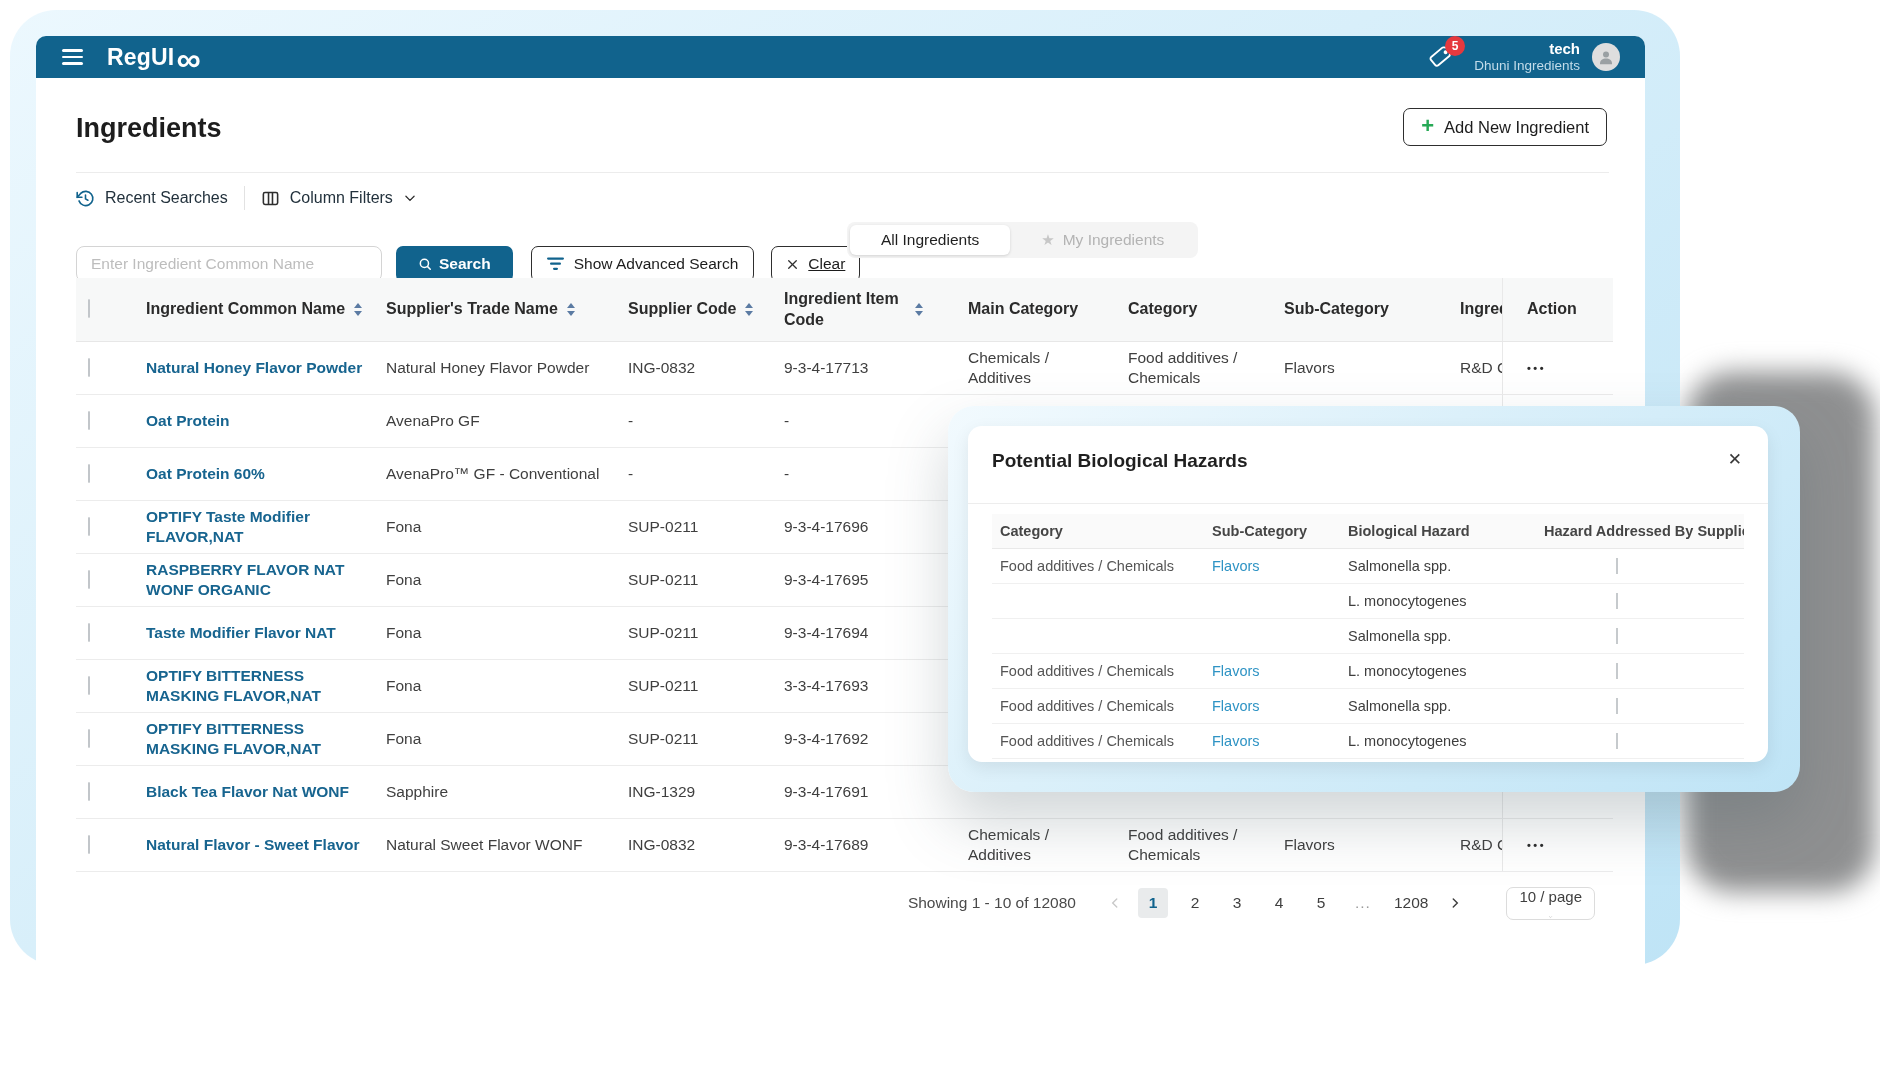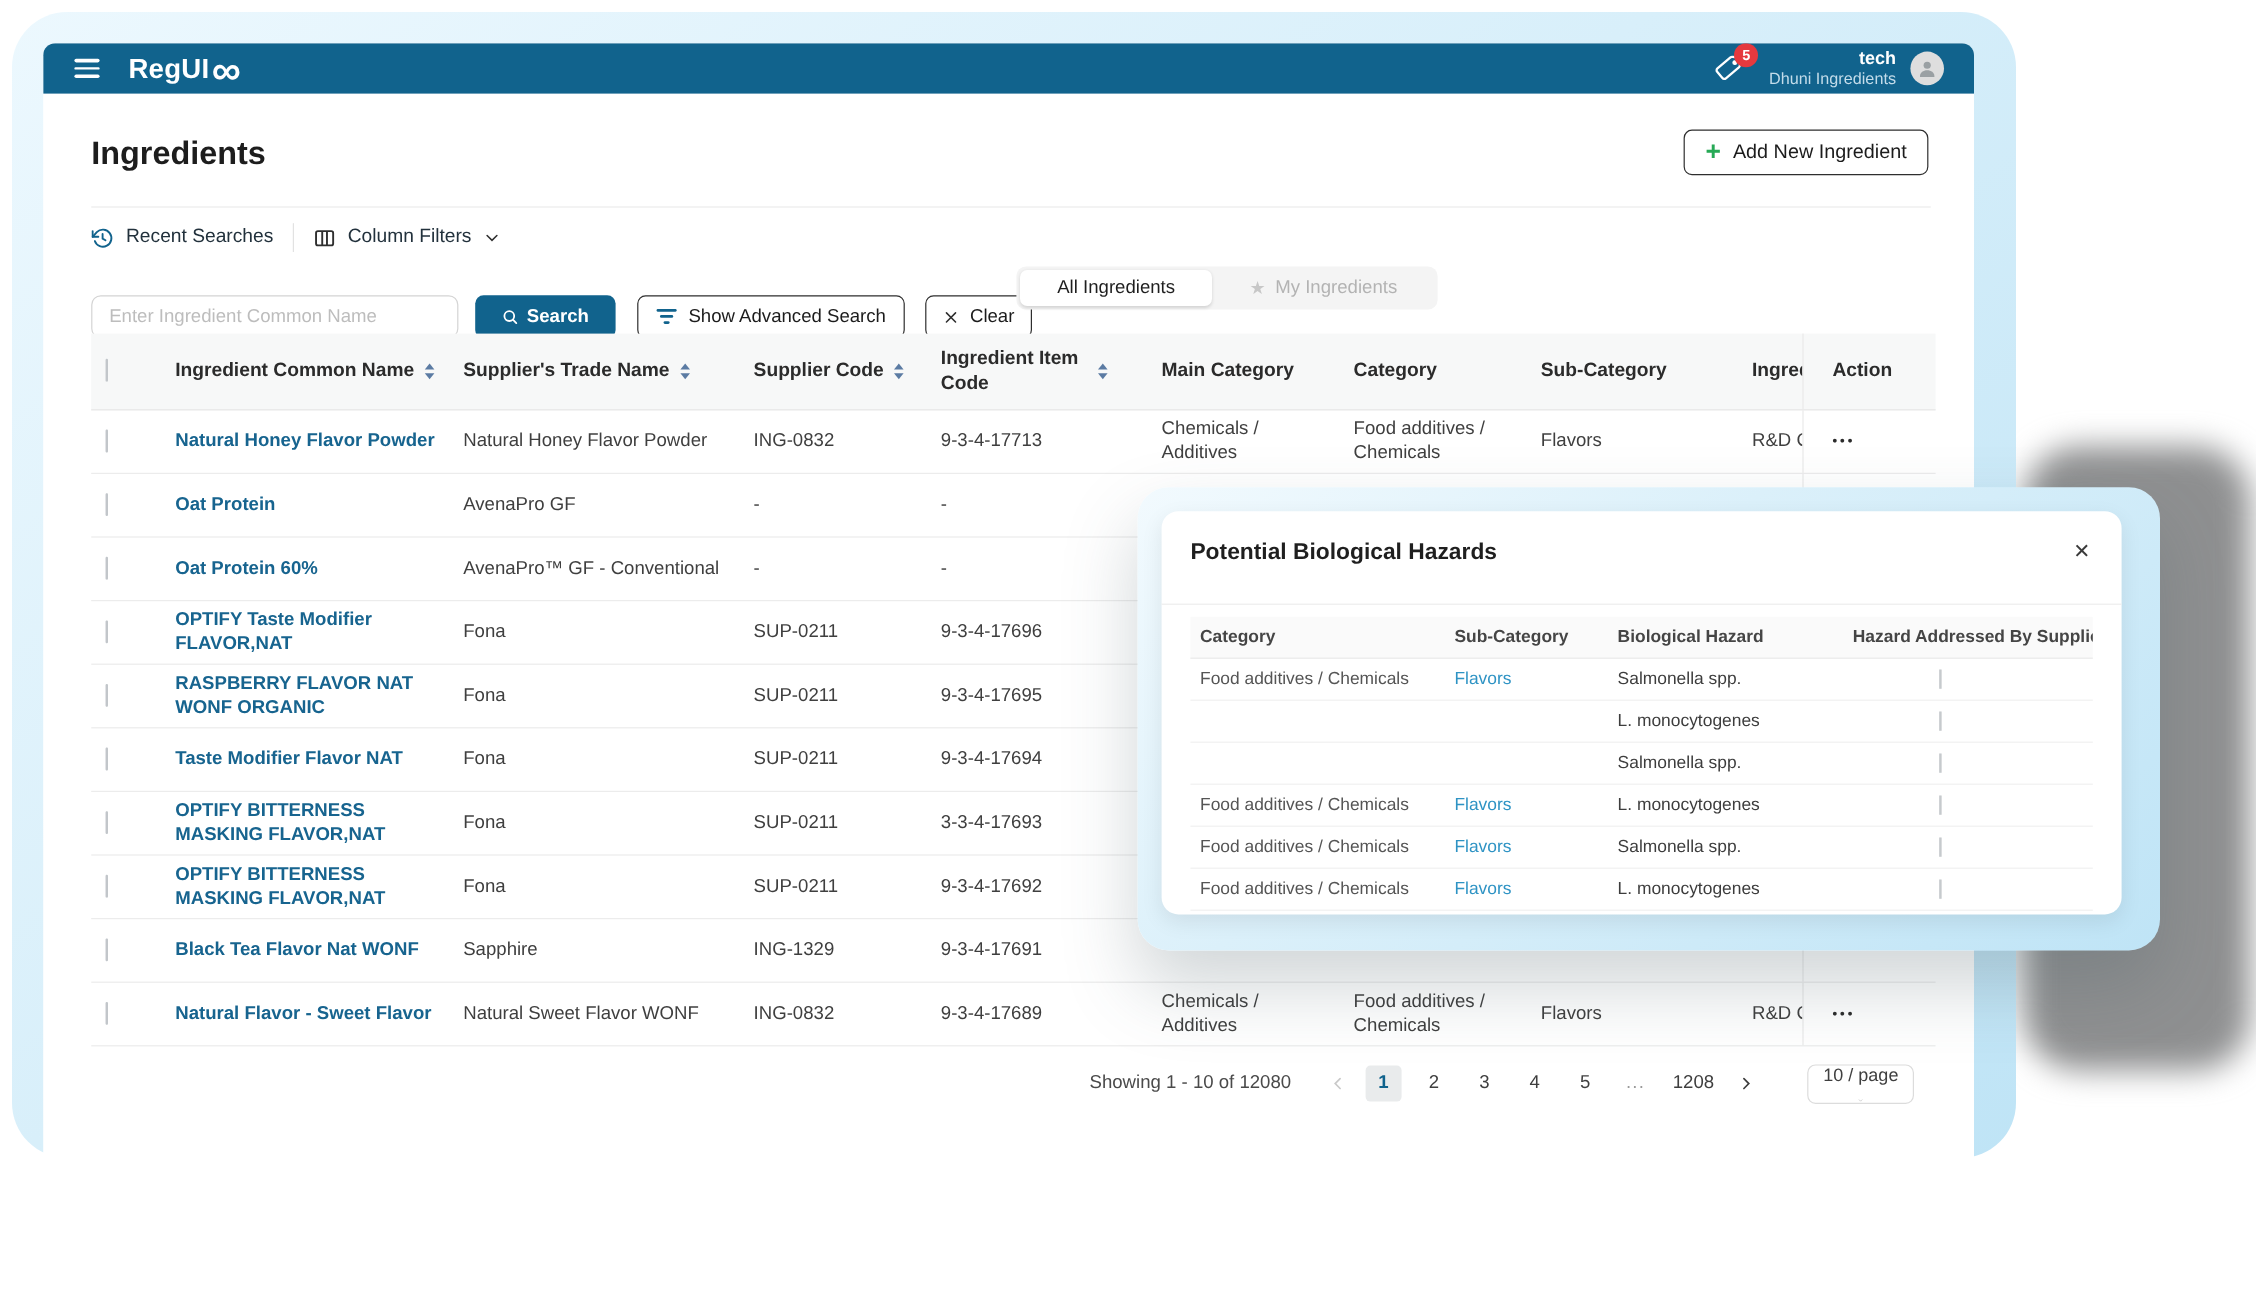--- a/index.html
+++ b/index.html
@@ -50,21 +50,21 @@
 
   
   .search-row{position:absolute;left:40px;top:186px;height:36px;display:flex;align-items:center;margin-top:24px;}
   .search-input{width:306px;height:36px;border:1px solid #d4d4d4;border-radius:8px;padding:0 14px;
     font-size:15.5px;color:#333;box-sizing:border-box;outline:none;font-family:inherit;}
   .search-input::placeholder{color:#bdbdbd;}
   .btn{height:36px;display:flex;align-items:center;border-radius:7px;box-sizing:border-box;
     font-size:15.5px;cursor:pointer;}
   .btn-search{margin-left:14px;padding:0 22px;background:#11638d;color:#fff;font-weight:600;gap:7px;border:none;}
   .btn-adv{margin-left:18px;padding:0 15px;background:#fff;border:1.6px solid #2e2e2e;color:#1c1c1c;gap:10px;}
-  .btn-clear{margin-left:17px;padding:0 14px;background:#fff;border:1.6px solid #2e2e2e;color:#1c1c1c;gap:9px;}
+  .btn-clear{margin-left:17px;padding:0 14px;background:#fff;border:1.6px solid #2e2e2e;color:#1c1c1c;gap:9px;text-decoration:underline;}
   .segment{position:absolute;left:811px;top:186px;height:36px;background:#f4f4f4;border-radius:8px;
     padding:3px;box-sizing:border-box;display:flex;}
   .seg{height:30px;display:flex;align-items:center;padding:0 31px;font-size:15.5px;border-radius:6px;cursor:pointer;}
   .seg.active{background:#fff;color:#1f1f1f;box-shadow:0 1px 3px rgba(0,0,0,.14);}
   .seg.idle{color:#b3b3b3;gap:8px;}
   .star{color:#c7c7c7;font-size:15px;}
 
   
   .table{position:absolute;left:40px;top:242px;width:1537px;}
   .trow{display:grid;grid-template-columns:62px 240px 242px 156px 184px 160px 156px 176px 50px 102px;

